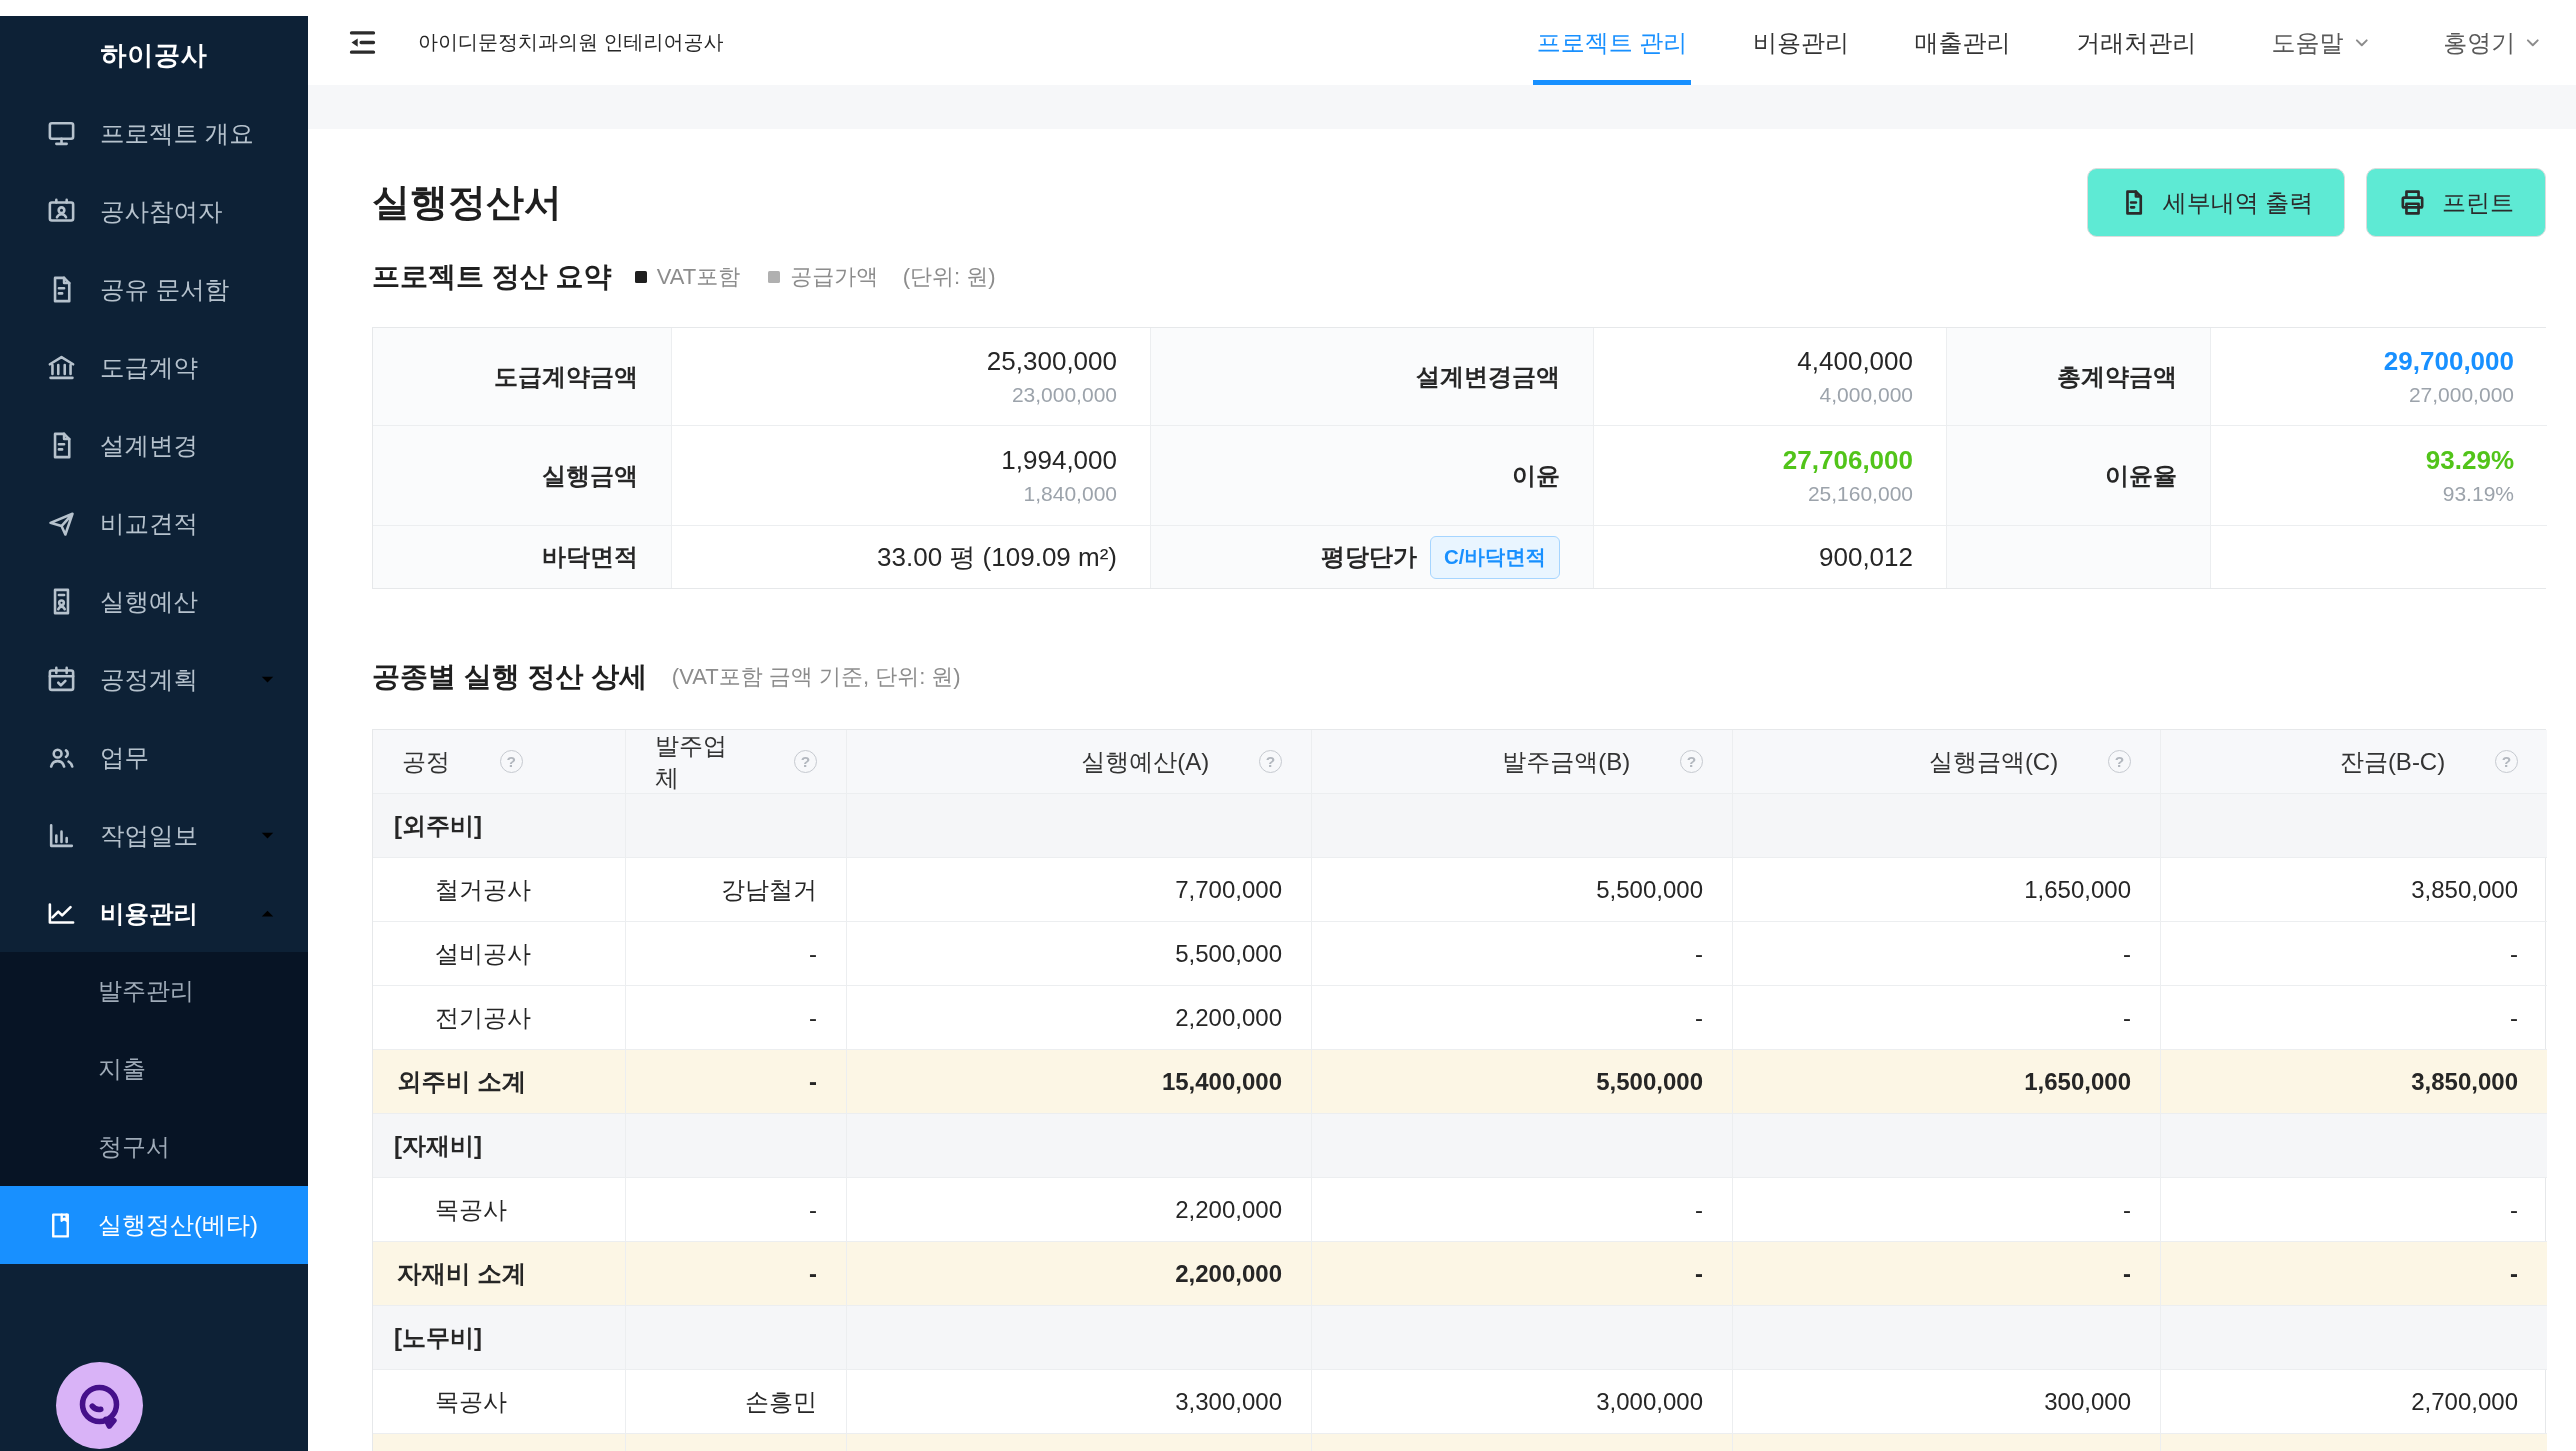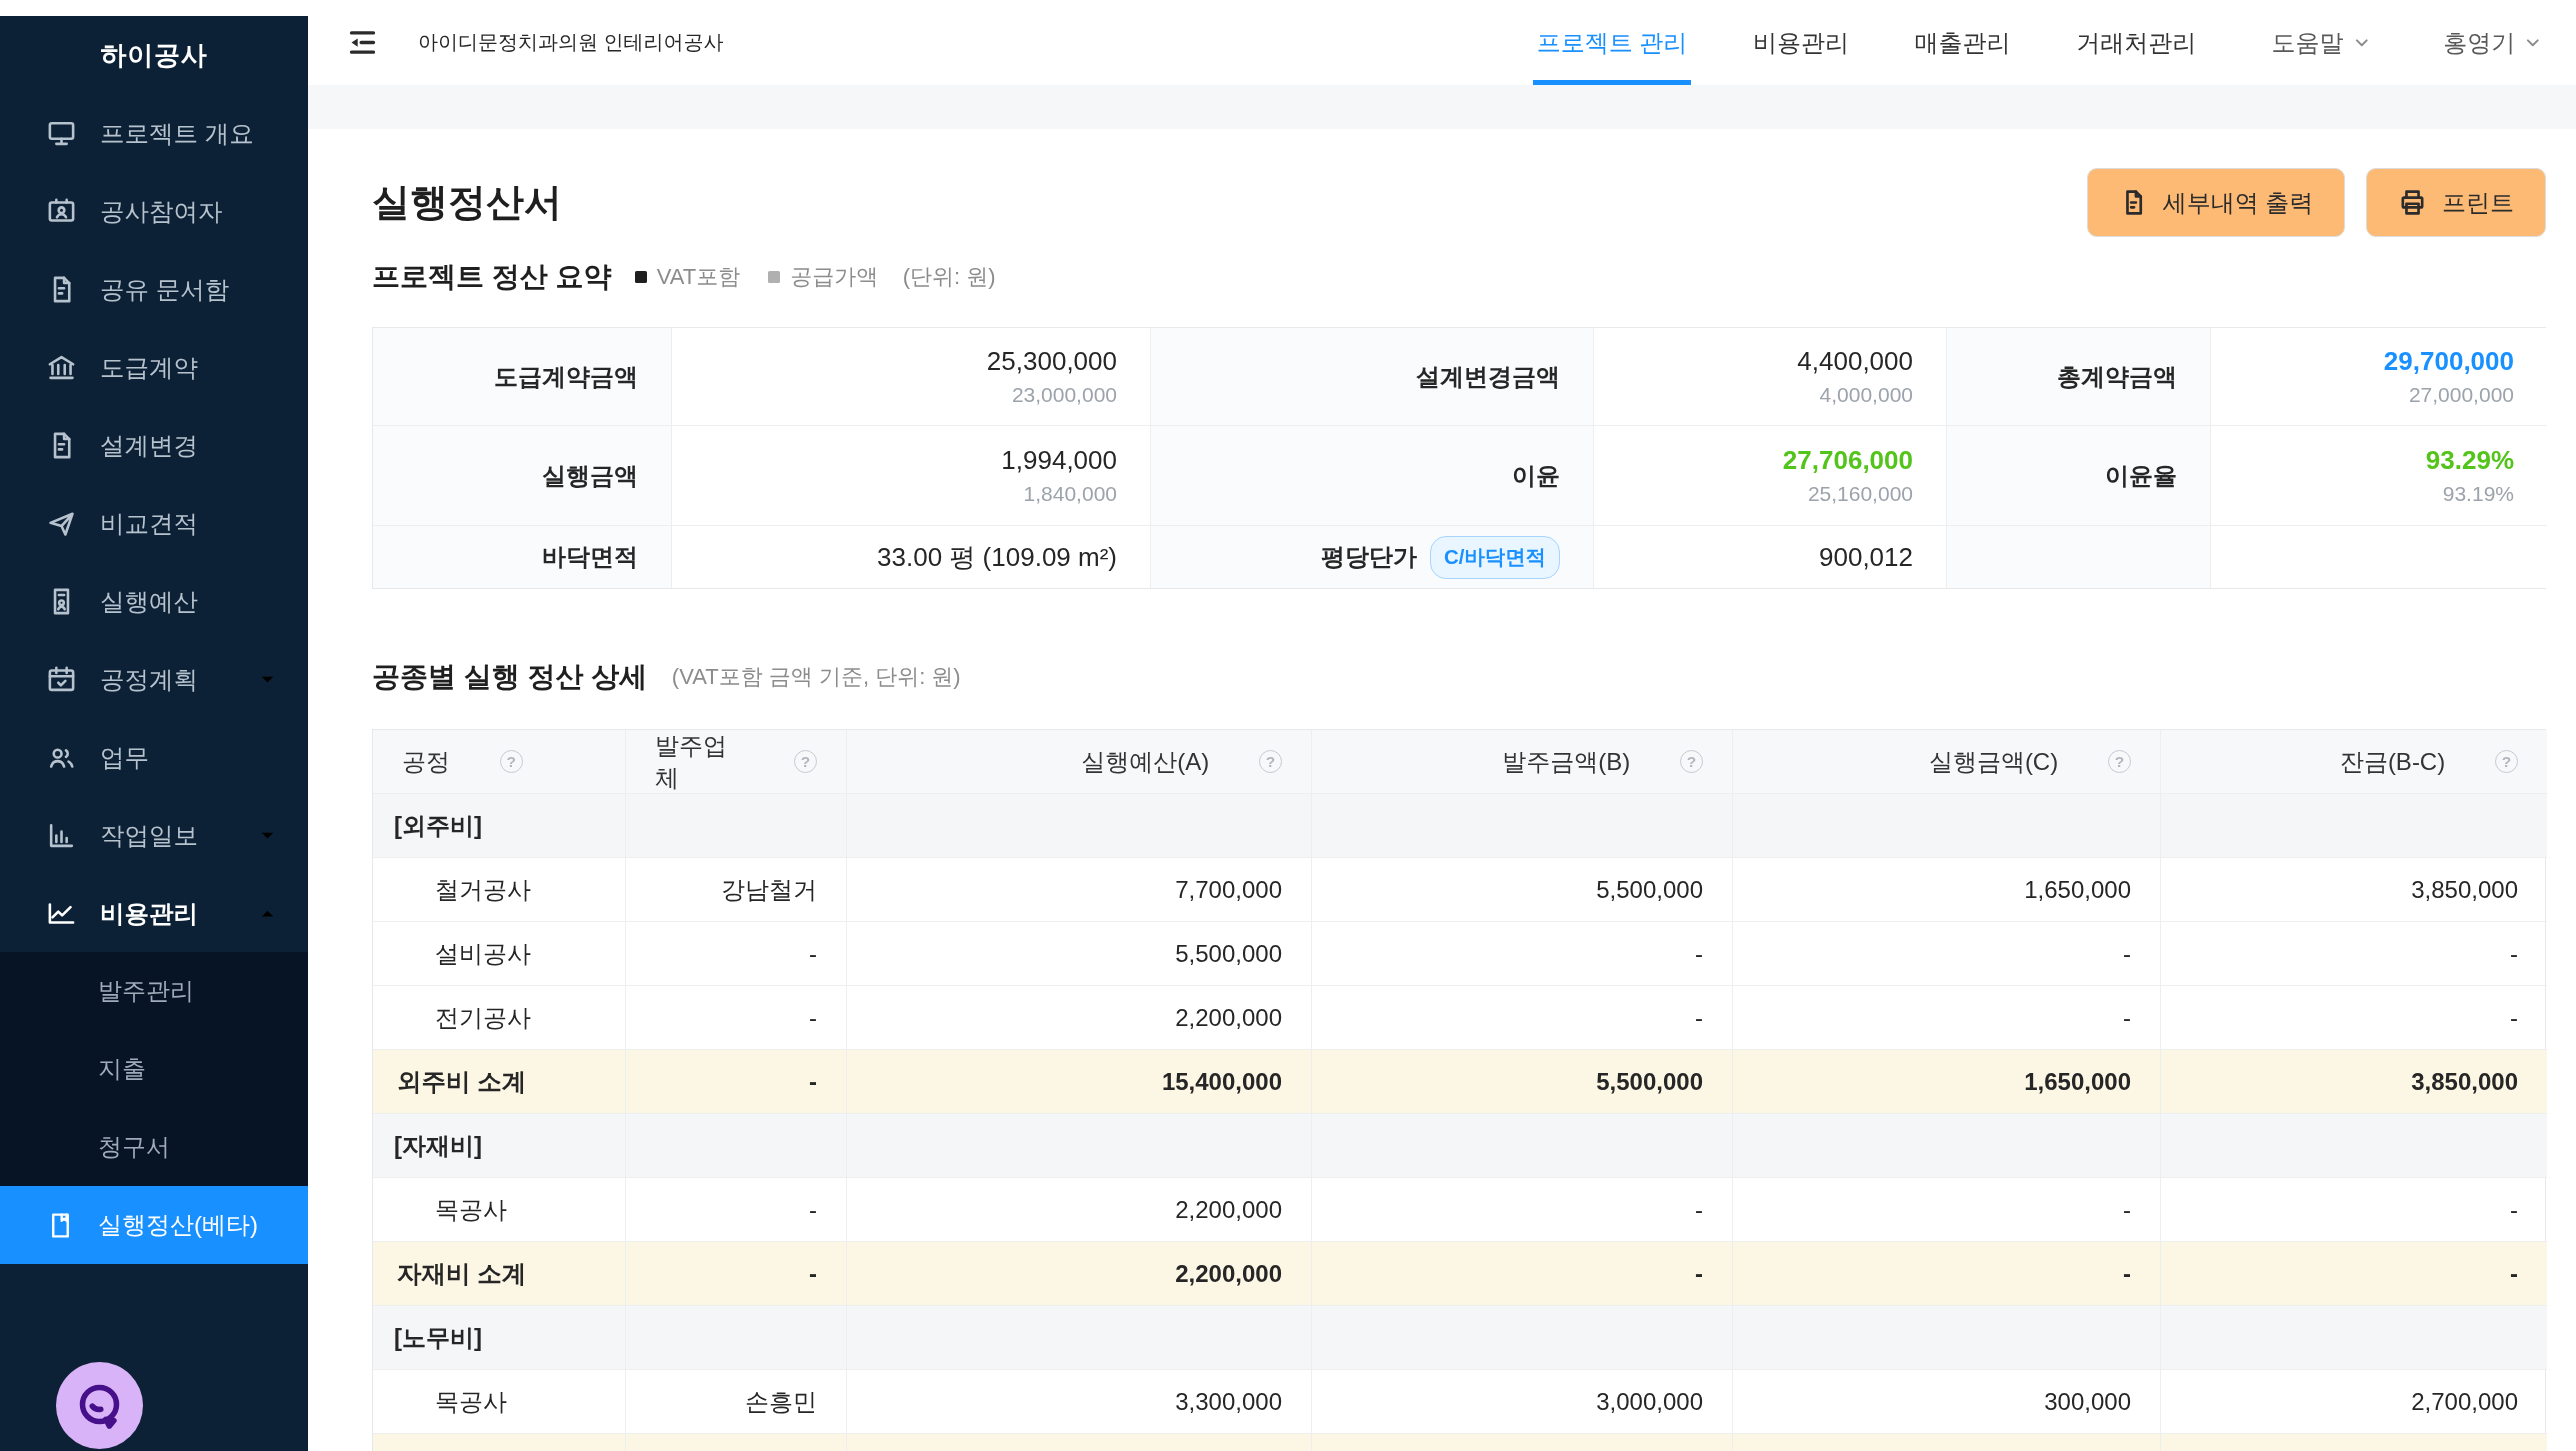--- a/index.html
+++ b/index.html
@@ -42,21 +42,21 @@
   .drop { display:flex; align-items:center; font-size:24px; color:#595959; margin-left:72px; cursor:pointer; white-space:nowrap; }
   .drop svg { width:19.6px; height:19.6px; margin-left:8.2px; stroke:#8c8c8c; fill:none; stroke-width:2.4; stroke-linecap:round; stroke-linejoin:round; }
 
   .gray-band { height:44px; background:#f6f7f9; }
 
   .content { padding:0 30px 0 64px; }
 
   .page-head { margin-top:36px; height:75px; display:flex; align-items:center; }
   .page-title { font-size:38px; font-weight:bold; color:#1f1f1f; }
   .actions { margin-left:auto; display:flex; gap:21px; }
-  .btn { height:69px; display:flex; align-items:center; gap:14.7px; padding:0 31px; background:#fdba74;
+  .btn { height:69px; display:flex; align-items:center; gap:14.7px; padding:0 31px; background:#5eead4;
     border:1.6px solid #dcdcdc; border-radius:9.8px; font-size:24px; color:#2b2b2b; font-weight:500; cursor:pointer; white-space:nowrap; }
   .btn svg { width:29px; height:29px; stroke:#2b2b2b; fill:none; stroke-width:2.2; stroke-linecap:round; stroke-linejoin:round; }
 
   .sec-head { margin-top:18px; display:flex; align-items:center; }
   .sec-title { font-size:28px; font-weight:bold; color:#1f1f1f; white-space:nowrap; }
   .legend { display:flex; align-items:center; margin-left:23px; gap:28px; color:#8c8c8c; font-size:22px; }
   .leg-item { display:flex; align-items:center; gap:9.8px; }
   .sq { width:12.3px; height:12.3px; border-radius:1.6px; display:inline-block; }
   .sq.dark { background:#1f1f1f; }
   .sq.gray { background:#b0b0b0; }
@@ -72,21 +72,21 @@
   .s-cell:nth-child(6n) { border-right:none; }
   .summary .row-last { border-bottom:none; }
   .s-label { background:#fafbfc; font-size:24px; font-weight:600; color:#262626; }
   .s-value { background:#ffffff; }
   .s-main { font-size:26px; color:#262626; }
   .s-sub { font-size:21px; color:#9ca3ab; margin-top:6.5px; }
   .blue { color:#1890ff; font-weight:bold; }
   .green { color:#52c41a; font-weight:bold; }
   .s-label-inline { flex-direction:row; align-items:center; justify-content:flex-end; gap:13px; }
   .badge { background:#e9f5ff; border:1.6px solid #a6d5ff; color:#1890ff; font-size:20.4px; font-weight:600;
-    padding:6.5px 13px; border-radius:16px; white-space:nowrap; }
+    padding:6.5px 13px; border-radius:6px; white-space:nowrap; }
 
   
   .detail { margin-top:33px; display:grid; width:2174px;
     grid-template-columns:253px 221px 465px 421px 428px 386px;
     grid-auto-rows:64px; border:0.8px solid #e6e8ea; border-bottom:none; }
   .d-cell { border-right:0.8px solid #eceef0; border-bottom:0.8px solid #eceef0;
     display:flex; align-items:center; justify-content:flex-end; padding:0 29px; font-size:24px; color:#262626; }
   .d-cell:nth-child(6n) { border-right:none; }
   .d-head { background:#f7f8fa; color:#333333; font-weight:500;gap:40px; }
   .d-head.first, .d-cell.first { justify-content:flex-start; }

